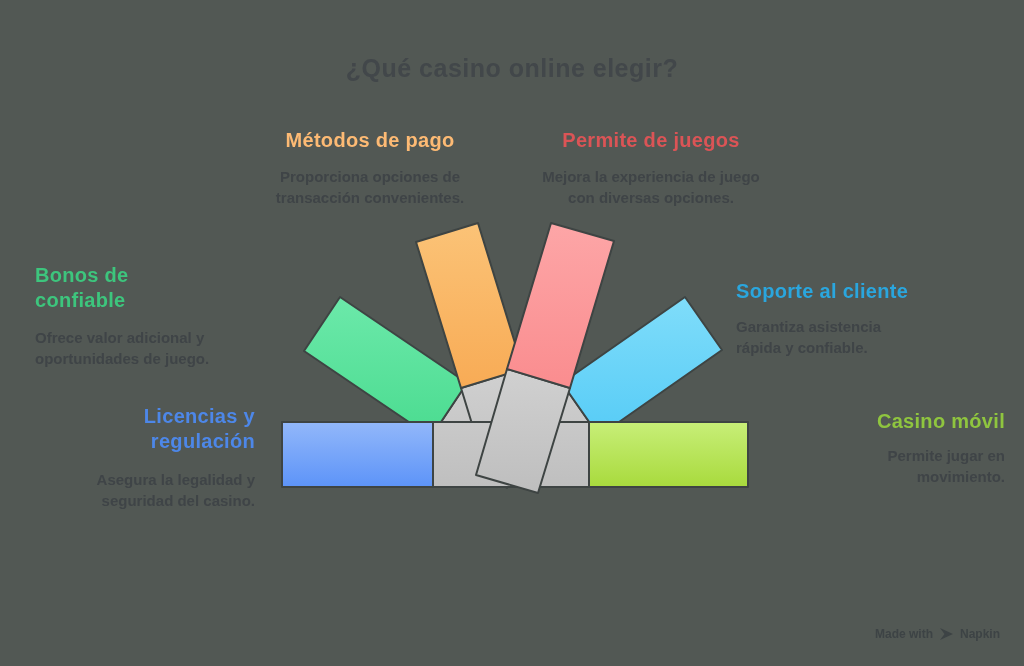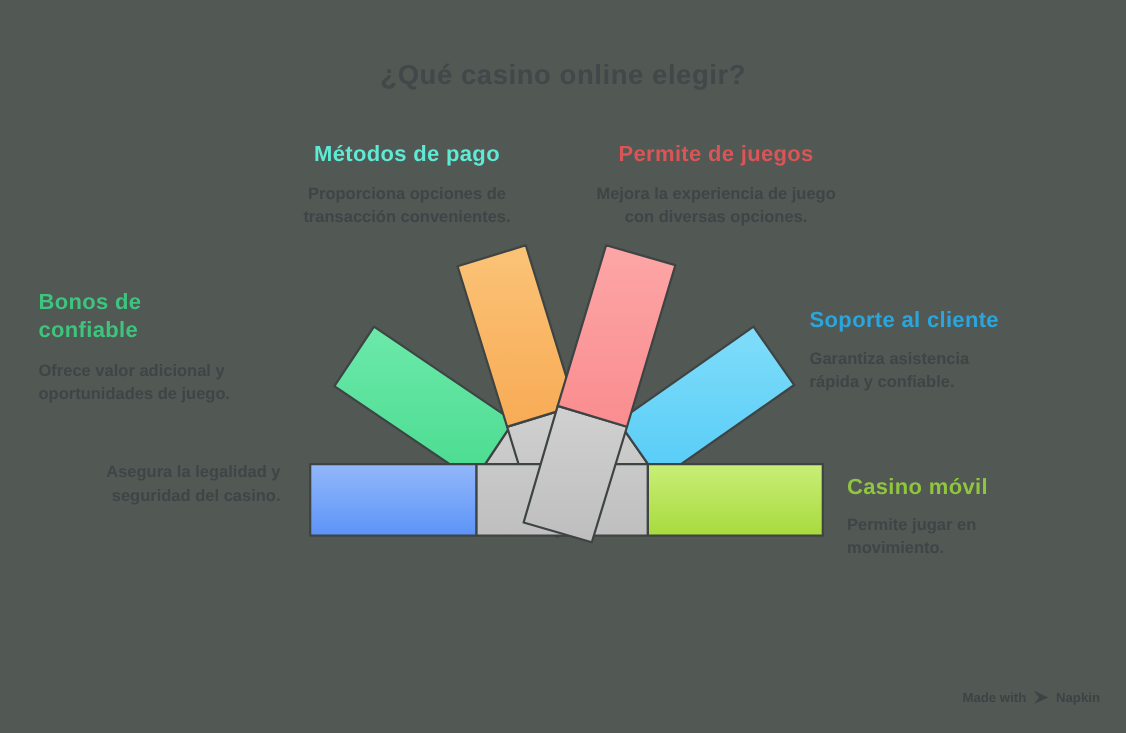--- a/index.html
+++ b/index.html
@@ -26,24 +26,24 @@
   .blk-metodos   { left: 240px; top: 128px; width: 260px; text-align: center; }
   .blk-metodos   .desc { margin-top: 13px; }
   .blk-variedad  { left: 521px; top: 128px; width: 260px; text-align: center; }
   .blk-variedad  .desc { margin-top: 13px; }
   .blk-bonos     { left: 35px;  top: 263px; width: 220px; text-align: left; }
   .blk-bonos     .desc { margin-top: 14px; }
   .blk-soporte   { left: 736px; top: 279px; width: 235px; text-align: left; }
   .blk-soporte   .desc { margin-top: 12px; }
   .blk-licencias { left: 35px;  top: 404px; width: 220px; text-align: right; }
   .blk-licencias .desc { margin-top: 15px; }
-  .blk-casino    { left: 770px; top: 431px; width: 235px; text-align: left; }
+  .blk-casino    { left: 770px; top: 409px; width: 235px; text-align: right; }
   .blk-casino    .desc { margin-top: 11px; }
 
-  .c-orange { color: #5eead4; }
+  .c-orange { color: #fdba74; }
   .c-red    { color: #db5456; }
   .c-green  { color: #3dc57d; }
   .c-cyan   { color: #2aa6de; }
   .c-blue   { color: #4d87e8; }
   .c-lime   { color: #8fc53f; }
 
   .watermark {
     position: absolute; top: 627px; right: 24px;
     display: flex; align-items: center; gap: 6px;
     font-size: 12px; font-weight: bold; color: #3d4345;
@@ -147,20 +147,24 @@
     <div class="heading c-cyan">
       <div>Soporte al cliente</div>
     </div>
     <div class="desc">
       <div>Garantiza asistencia</div>
       <div>rápida y confiable.</div>
     </div>
   </div>
 
   <div class="block blk-licencias">
+    <div class="heading c-blue">
+      <div>Licencias y</div>
+      <div>regulación</div>
+    </div>
     <div class="desc">
       <div>Asegura la legalidad y</div>
       <div>seguridad del casino.</div>
     </div>
   </div>
 
   <div class="block blk-casino">
     <div class="heading c-lime">
       <div>Casino móvil</div>
     </div>

